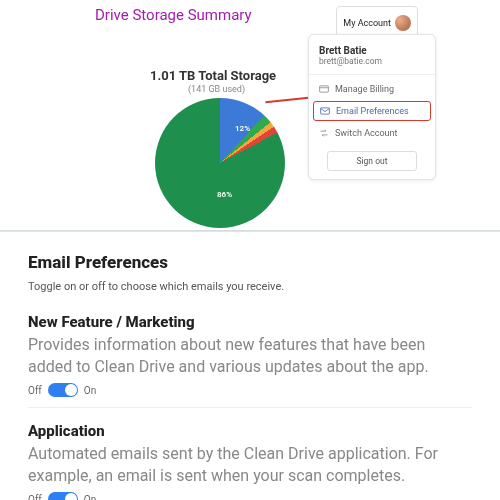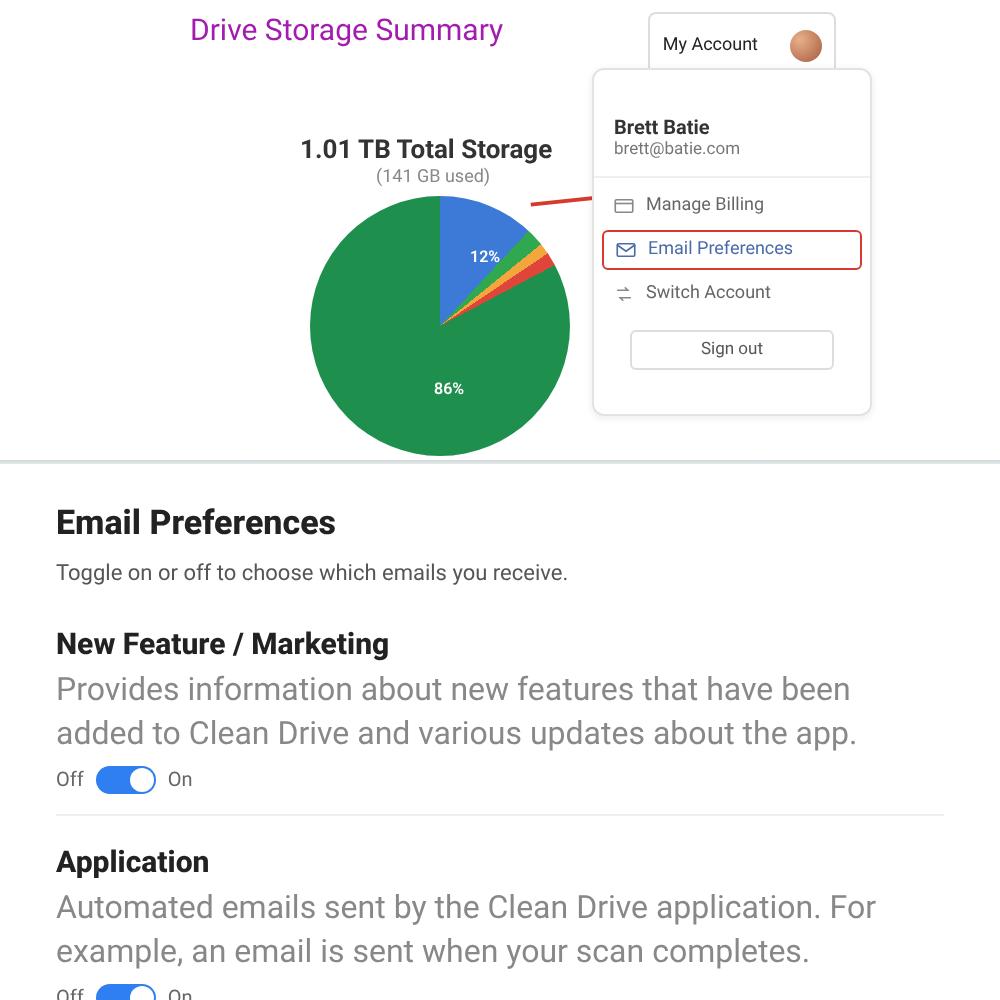--- a/index.html
+++ b/index.html
@@ -18,23 +18,23 @@
       #e0453a 56deg 62deg,
       #1f8f4e 62deg 360deg
     );
   }
   .slice-label { position: absolute; color: #fff; font-size: 8px; font-weight: 600; }
   .slice-label.big { top: 92px; left: 62px; }
   .slice-label.small { top: 26px; left: 80px; }
   .arrow { position: absolute; top: 90px; left: 265px; width: 80px; height: 20px; }
   .arrow-line { position: absolute; top: 4px; left: 0; width: 70px; height: 2px; background: #d63a2f; transform: rotate(-6deg); transform-origin: right center; }
   .arrow-head { position: absolute; right: 0; top: -2px; width: 0; height: 0; border-left: 10px solid #d63a2f; border-top: 6px solid transparent; border-bottom: 6px solid transparent; }
-  .account-btn { position: absolute; top: 6px; right: 82px; border: 1px solid #ddd; border-radius: 4px; padding: 8px 6px; display: flex; align-items: center; gap: 16px; font-size: 9px; background: #fff; }
+  .account-btn { position: absolute; top: 6px; right: 82px; border: 1px solid #ddd; border-radius: 4px; padding: 8px 6px; display: flex; align-items: center; gap: 4px; font-size: 9px; background: #fff; }
   .avatar { width: 16px; height: 16px; border-radius: 50%; background: radial-gradient(circle at 30% 30%, #e8b08a, #a65b3f); }
-  .dropdown { position: absolute; top: 34px; right: 64px; width: 140px; background: #fff; border: 1px solid #e3e3e3; border-radius: 6px; box-shadow: 0 1px 4px rgba(0,0,0,.08); padding: 20px 0; font-size: 9px; }
+  .dropdown { position: absolute; top: 34px; right: 64px; width: 128px; background: #fff; border: 1px solid #e3e3e3; border-radius: 6px; box-shadow: 0 1px 4px rgba(0,0,0,.08); padding: 6px 0; font-size: 9px; }
   .dd-header { padding: 4px 10px 8px; border-bottom: 1px solid #eee; margin-bottom: 4px; }
   .dd-name { font-weight: 700; color: #333; font-size: 10px; }
   .dd-email { color: #777; font-size: 8.5px; }
   .dd-item { display: flex; align-items: flex-start; gap: 6px; padding: 5px 10px; color: #666; cursor: pointer; }
   .dd-item.highlight { border: 1.5px solid #d63a2f; border-radius: 3px; margin: 2px 4px; padding: 4px 6px; color: #4a6aa8; }
   .dd-ico { width: 10px; height: 10px; display: inline-block; }
   .dd-signout { margin: 8px 18px 2px; text-align: center; border: 1px solid #ddd; border-radius: 3px; padding: 4px 0; font-size: 8.5px; color: #555; cursor: pointer; }
   .divider { height: 2px; background: linear-gradient(#cfd8da, #e6eaeb); margin-top: 0; }
   .bottom { padding: 20px 28px; }
   .ep-title { font-weight: 800; font-size: 17px; color: #222; margin-bottom: 8px; }

